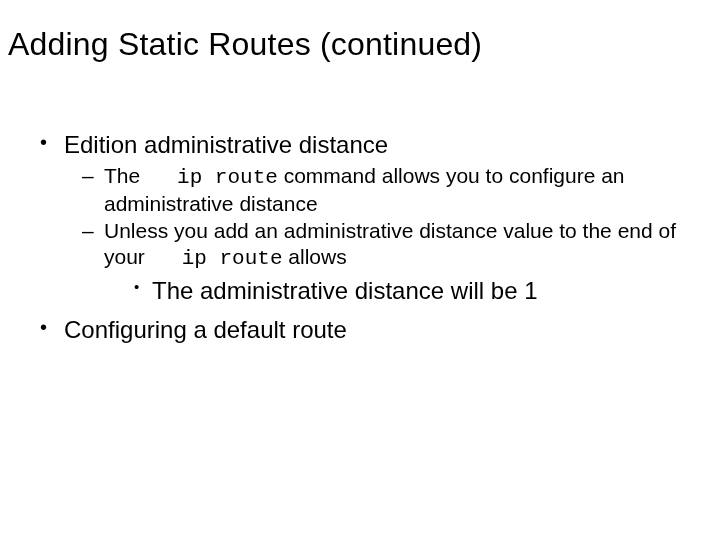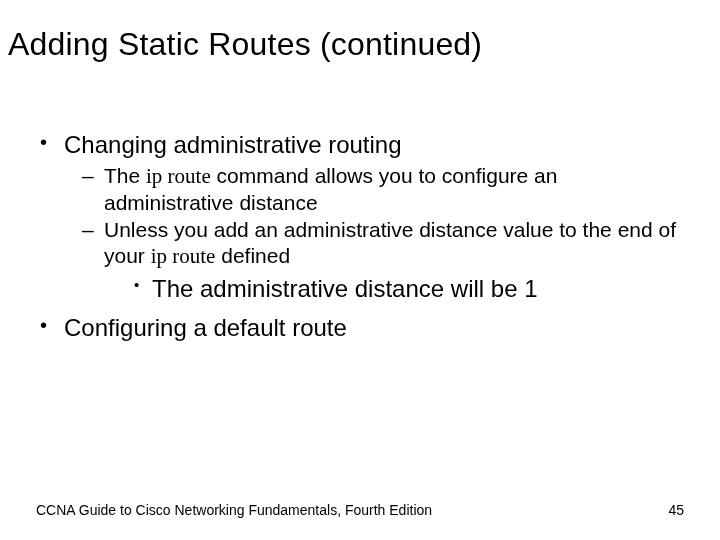--- a/index.html
+++ b/index.html
@@ -83,21 +83,22 @@
   }
   ul.lvl3 > li::before {
     content: "•";
     position: absolute;
     left: 2px;
     top: 0;
     font-size: 15px;
     line-height: 22px;
   }
   .code {
-    font-family: Liberation Serif, serif;
+    font-family: Liberation Mono, monospace;
+    margin-left: 31px;
   }
   .footer {
     position: absolute;
     bottom: 22px;
     left: 36px;
     right: 36px;
     font-size: 14px;
     display: flex;
     justify-content: space-between;
     align-items: baseline;
@@ -106,39 +107,35 @@
 </head>
 <body>
 
 <div class="slide">
 
   <div class="title">Adding Static Routes (continued)</div>
 
   <div class="body">
     <ul class="lvl1">
       <li>
-        <span>Changing administrative routing</span>
+        <span>Edition administrative distance</span>
         <ul class="lvl2">
           <li>
             <span>The </span><span class="code">ip route</span><span> command allows you to configure an administrative distance</span>
           </li>
           <li>
-            <span>Unless you add an administrative distance value to the end of your </span><span class="code">ip route</span><span> defined</span>
+            <span>Unless you add an administrative distance value to the end of your </span><span class="code">ip route</span><span> allows</span>
             <ul class="lvl3">
               <li>
                 <span>The administrative distance will be 1</span>
               </li>
             </ul>
           </li>
         </ul>
       </li>
       <li>
         <span>Configuring a default route</span>
       </li>
     </ul>
   </div>
 
-  <div class="footer">
-    <span>CCNA Guide to Cisco Networking Fundamentals, Fourth Edition</span>
-    <span>45</span>
-  </div>
 
 </div>
 
 </body></html>

